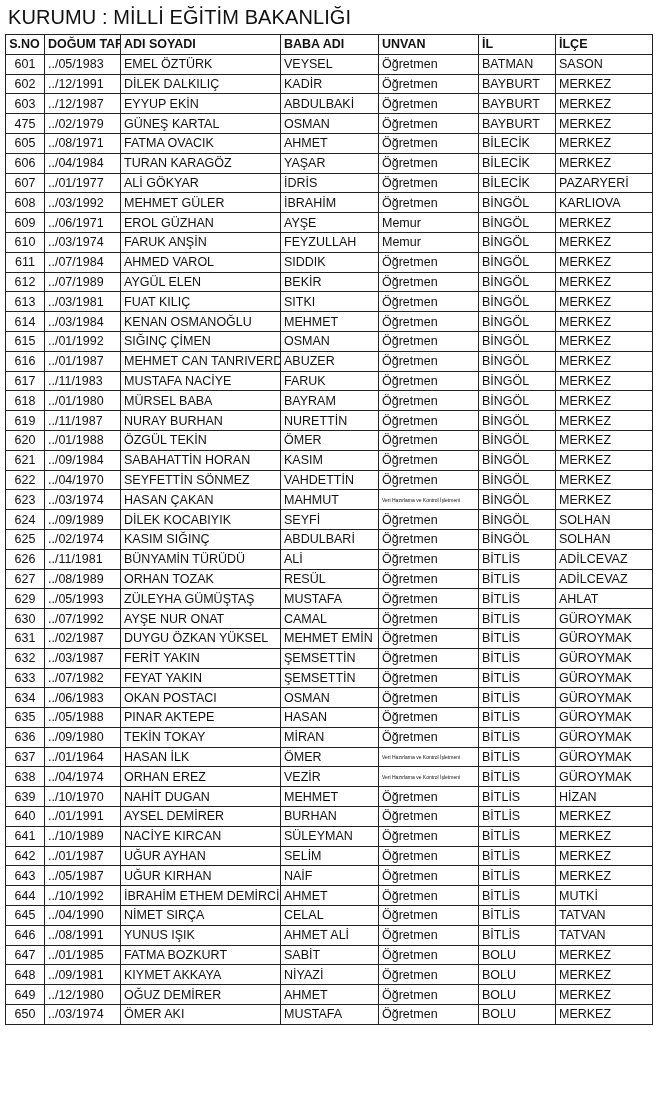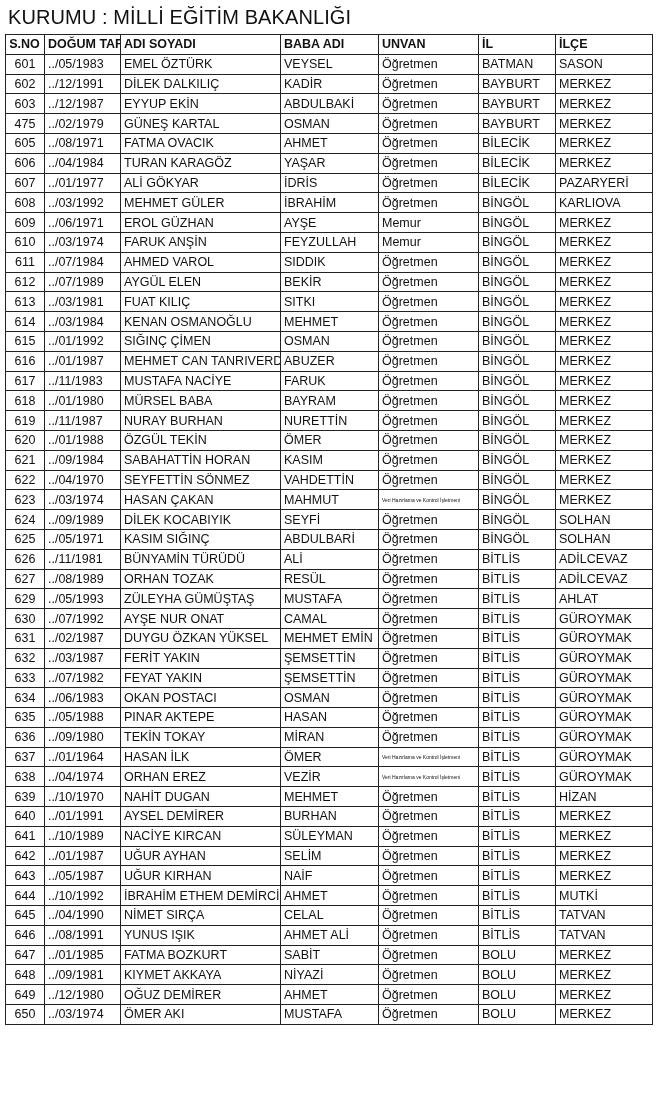--- a/index.html
+++ b/index.html
@@ -253,21 +253,21 @@
         <td class="sno">624</td>
         <td>../09/1989</td>
         <td>DİLEK KOCABIYIK</td>
         <td>SEYFİ</td>
         <td>Öğretmen</td>
         <td>BİNGÖL</td>
         <td>SOLHAN</td>
       </tr>
       <tr>
         <td class="sno">625</td>
-        <td>../05/1971</td>
+        <td>../02/1974</td>
         <td>KASIM SIĞINÇ</td>
         <td>ABDULBARİ</td>
         <td>Öğretmen</td>
         <td>BİNGÖL</td>
         <td>SOLHAN</td>
       </tr>
       <tr>
         <td class="sno">626</td>
         <td>../11/1981</td>
         <td>BÜNYAMİN TÜRÜDÜ</td>

